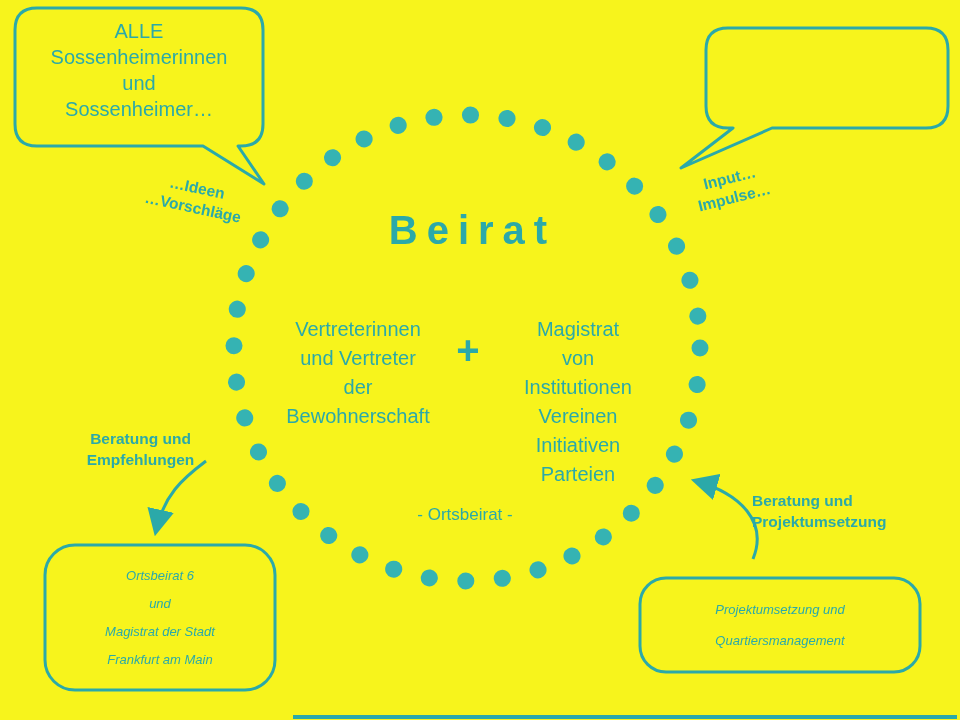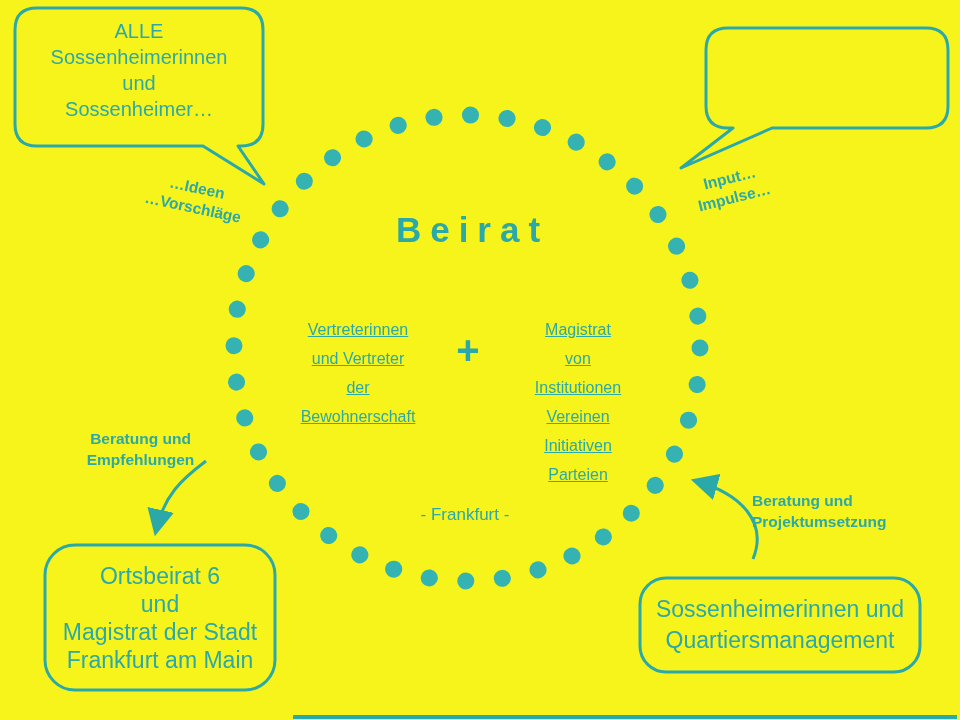--- a/index.html
+++ b/index.html
@@ -7,27 +7,27 @@
     position:relative; width:960px; height:720px; margin:0 auto;
     background:#F7F41C; overflow:hidden;
     font-family:"Liberation Sans", sans-serif;
   }
   .stage svg.overlay { position:absolute; left:0; top:0; }
   .txt {
     position:absolute; color:#2BA9A9; text-align:center;
     white-space:pre-line; line-height:1.45;
   }
   .bubble-text { font-size:20px; line-height:26px; }
-  .box-text    { font-size:23px; line-height:28px; }
+  .box-text    { font-size:13px; line-height:28px;font-style:italic; }
   .title {
-    font-size:35px; font-weight:600; letter-spacing:9px; text-indent:9px;
+    font-size:40px; font-weight:600; letter-spacing:9px; text-indent:9px;
     line-height:44px;
     text-align:center;
   }
-  .col  { font-size:16px; line-height:29px;text-decoration:underline; }
+  .col  { font-size:20px; line-height:29px; }
   .plus { font-size:40px; font-weight:700; line-height:40px; }
   .small-label { font-size:15.5px; font-weight:700; line-height:20px; }
   .voting { font-size:17px; }
   .rot-left  { transform:rotate(12deg); }
   .rot-right { transform:rotate(-14deg); }
 </style>
 </head>
 <body>
 
 <div class="stage">
@@ -81,29 +81,29 @@
 
   <div class="txt plus" style="left:443px; top:330px; width:50px;">+</div>
 
   <div class="txt col" style="left:488px; top:315px; width:180px;">Magistrat
 von
 Institutionen
 Vereinen
 Initiativen
 Parteien</div>
 
-  <div class="txt voting" style="left:365px; top:503px; width:200px;">- Frankfurt -</div>
+  <div class="txt voting" style="left:365px; top:503px; width:200px;">- Ortsbeirat -</div>
 
   <div class="txt small-label" style="left:68px; top:428px; width:145px; line-height:21px;">Beratung und
 Empfehlungen</div>
 
   <div class="txt small-label" style="left:752px; top:490px; width:170px; line-height:21px; text-align:left;">Beratung und
 Projektumsetzung</div>
 
   <div class="txt box-text" style="left:45px; top:562px; width:230px;">Ortsbeirat 6
 und
 Magistrat der Stadt
 Frankfurt am Main</div>
 
-  <div class="txt box-text" style="left:640px; top:594px; width:280px; line-height:31px;">Sossenheimerinnen und
+  <div class="txt box-text" style="left:640px; top:594px; width:280px; line-height:31px;">Projektumsetzung und
 Quartiersmanagement</div>
 
 </div>
 
 </body></html>

